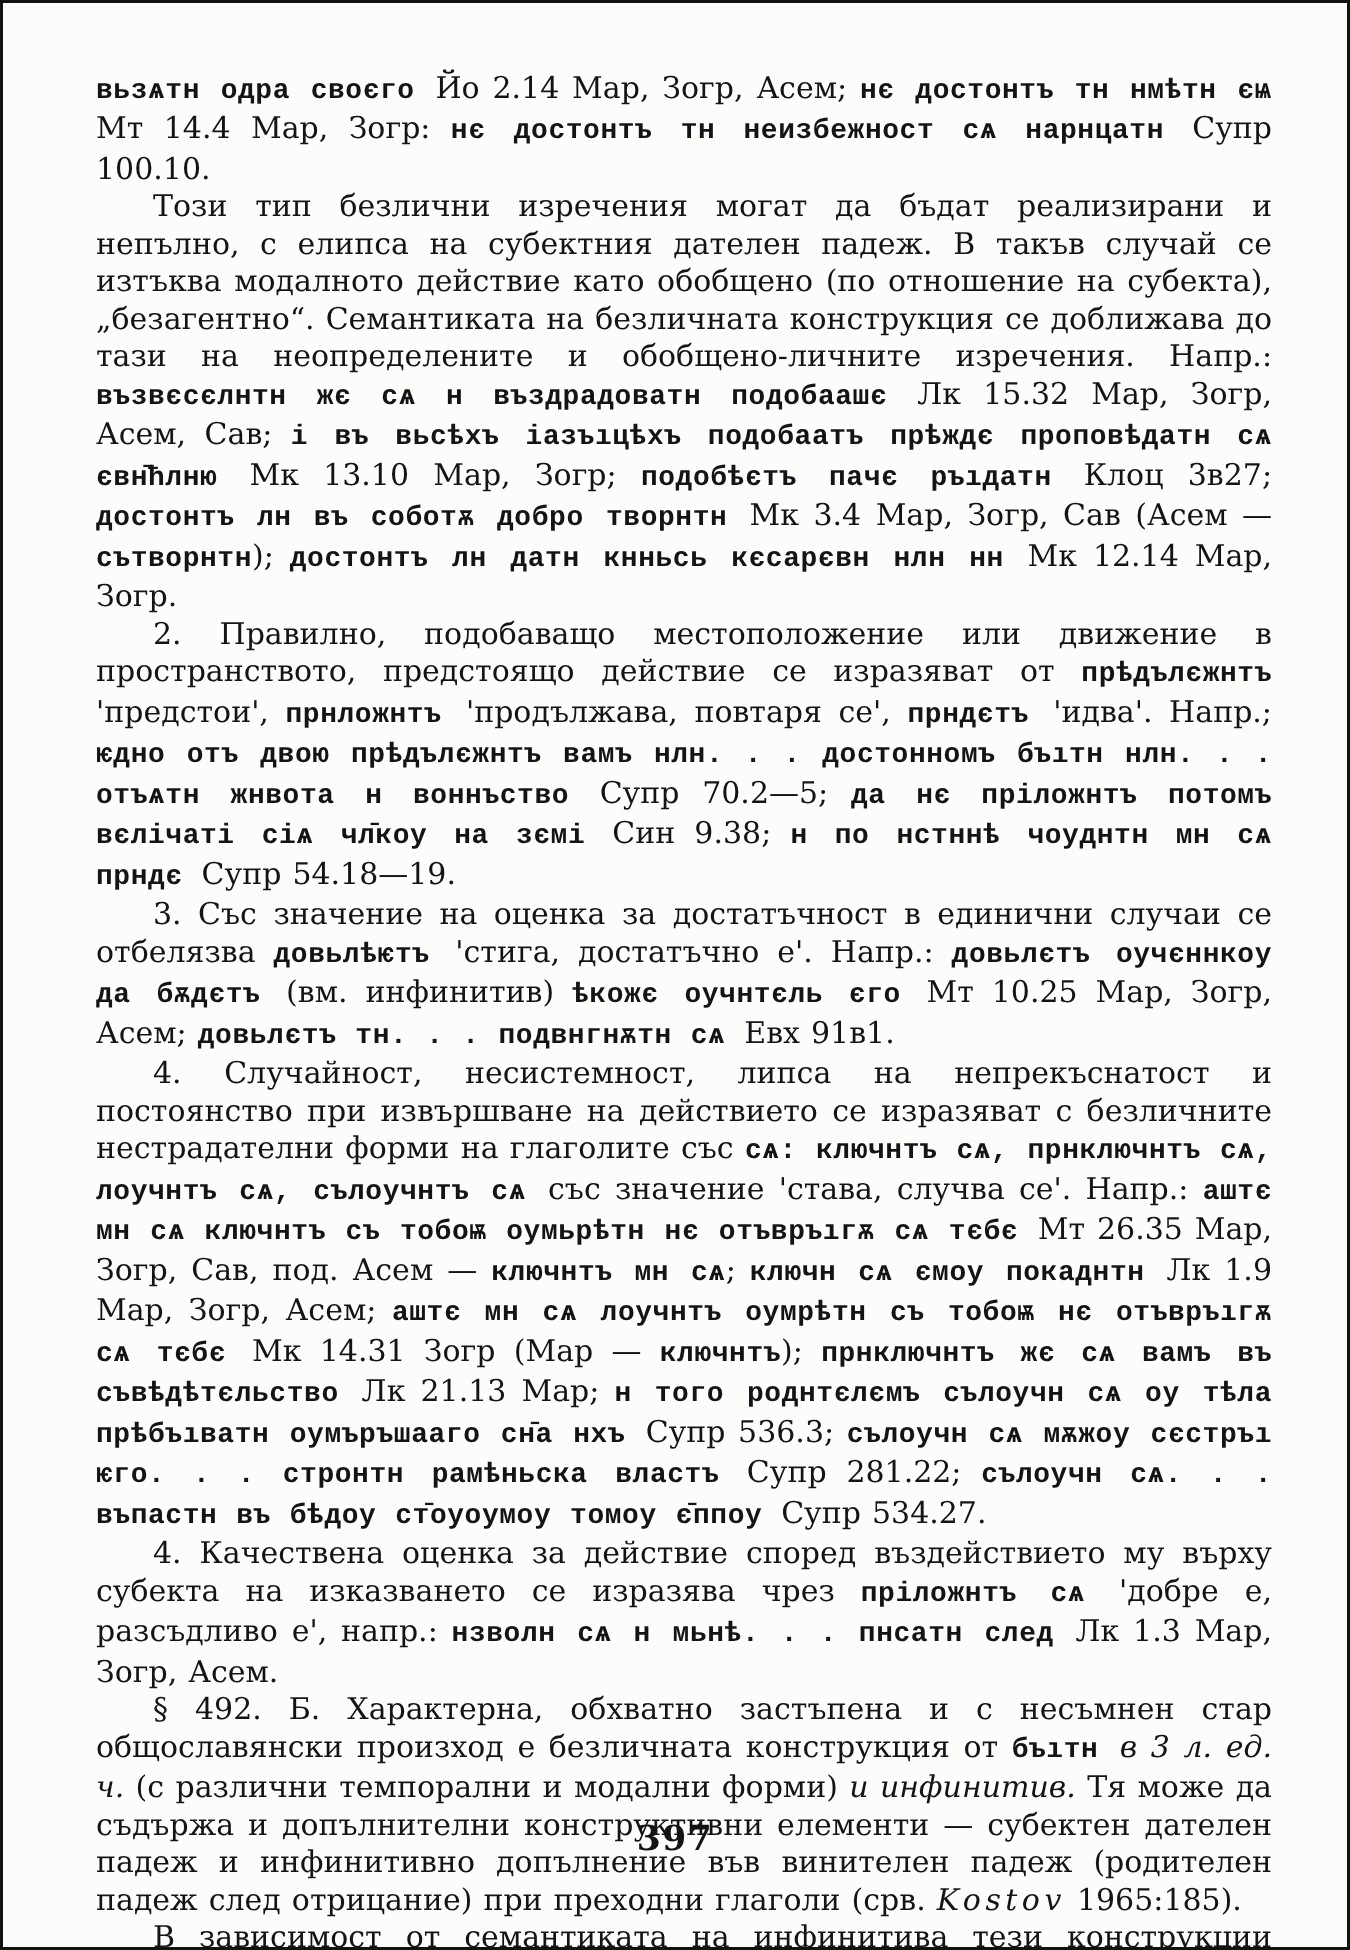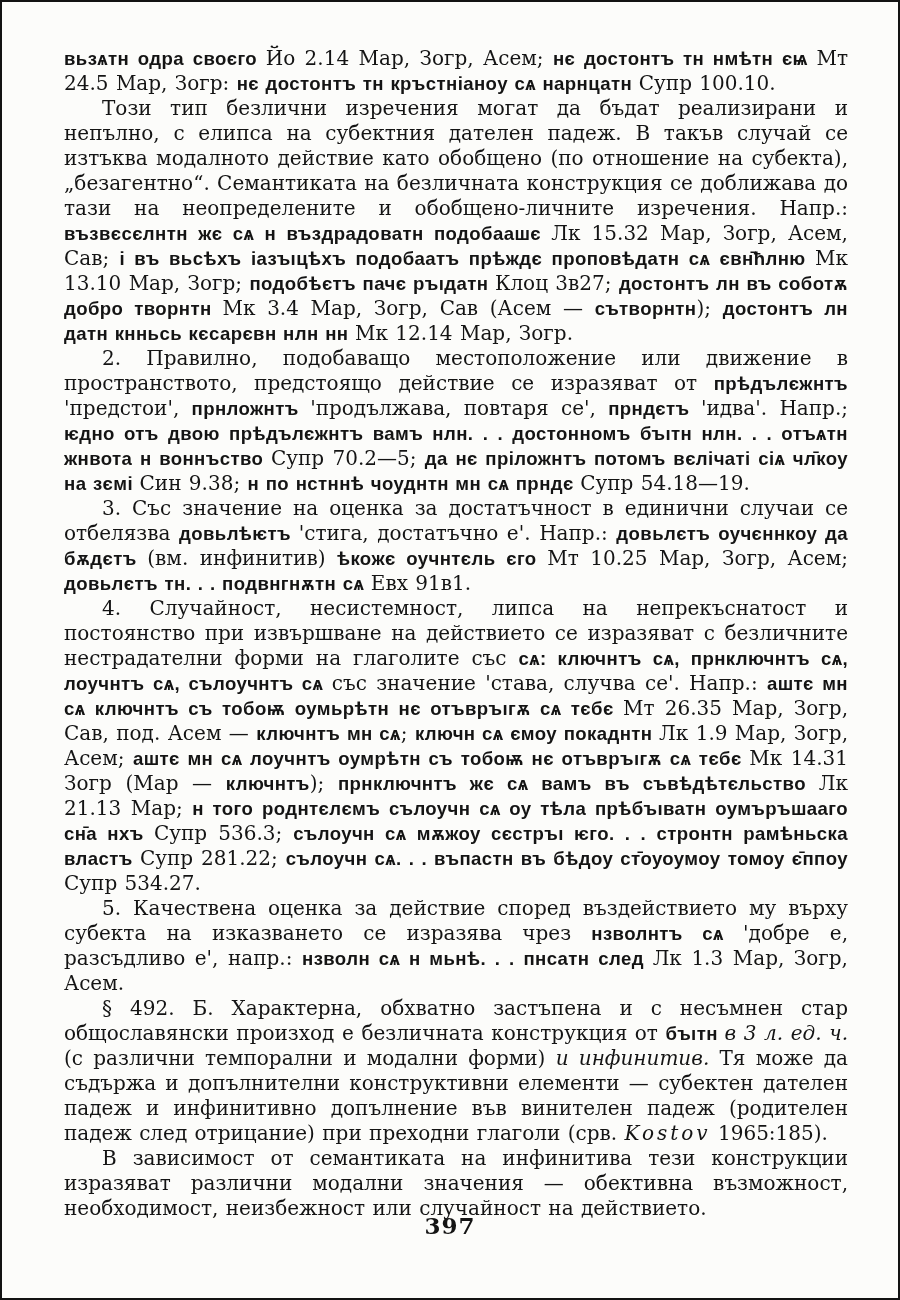--- a/index.html
+++ b/index.html
@@ -17,42 +17,42 @@
     position:absolute;
     left:62px;top:44px;width:784px;
     font-size:20px;line-height:25px;
     text-align:justify;
     word-spacing:1px;
   }
   .text-block p{margin:0;padding:0;}
   .text-block p.ind{text-indent:38px;}
   .r-n{}
   .r-ocs{
-    font-family:Liberation Sans, sans-serif;
+    font-family:Liberation Mono, monospace;
     font-weight:700;
     font-size:0.93em;
     letter-spacing:0.4px;
   }
   .r-it{font-style:italic;}
   .r-sp{letter-spacing:3px;font-style:italic;}
   .page-number{
     position:absolute;
     left:0;right:0;top:1210px;
     text-align:center;
     font-size:23px;font-weight:700;letter-spacing:1px;
   }
 </style>
 </head>
 <body>
 
 <div class="page">
   <div class="text-block">
-      <p class=""><span class="r-ocs">вьзѧтн одра своєго </span><span class="r-n">Йо 2.14 Мар, Зогр, Асем; </span><span class="r-ocs">нє достонтъ тн нмѣтн єѩ </span><span class="r-n">Мт 24.5 Мар, Зогр: </span><span class="r-ocs">нє достонтъ тн кръстніаноу сѧ нарнцатн </span><span class="r-n">Супр 100.10.</span></p>
+      <p class=""><span class="r-ocs">вьзѧтн одра своєго </span><span class="r-n">Йо 2.14 Мар, Зогр, Асем; </span><span class="r-ocs">нє достонтъ тн нмѣтн єѩ </span><span class="r-n">Мт 14.4 Мар, Зогр: </span><span class="r-ocs">нє достонтъ тн неизбежност сѧ нарнцатн </span><span class="r-n">Супр 100.10.</span></p>
       <p class="ind"><span class="r-n">Този тип безлични изречения могат да бъдат реализирани и непълно, с елипса на субектния дателен падеж. В такъв случай се изтъква модалното действие като обобщено (по отношение на субекта), „безагентно“. Семантиката на безличната конструкция се доближава до тази на неопределените и обобщено-личните изречения. Напр.: </span><span class="r-ocs">възвєсєлнтн жє сѧ н въздрадоватн подобаашє </span><span class="r-n">Лк 15.32 Мар, Зогр, Асем, Сав; </span><span class="r-ocs">і въ вьсѣхъ іазъıцѣхъ подобаатъ прѣждє проповѣдатн сѧ євн̄ћлню </span><span class="r-n">Мк 13.10 Мар, Зогр; </span><span class="r-ocs">подобѣєтъ пачє ръıдатн </span><span class="r-n">Клоц 3в27; </span><span class="r-ocs">достонтъ лн въ соботѫ добро творнтн </span><span class="r-n">Мк 3.4 Мар, Зогр, Сав (Асем — </span><span class="r-ocs">сътворнтн</span><span class="r-n">); </span><span class="r-ocs">достонтъ лн датн кнньсь кєсарєвн нлн нн </span><span class="r-n">Мк 12.14 Мар, Зогр.</span></p>
       <p class="ind"><span class="r-n">2. Правилно, подобаващо местоположение или движение в пространството, предстоящо действие се изразяват от </span><span class="r-ocs">прѣдълєжнтъ </span><span class="r-n">'предстои', </span><span class="r-ocs">прнложнтъ </span><span class="r-n">'продължава, повтаря се', </span><span class="r-ocs">прндєтъ </span><span class="r-n">'идва'. Напр.; </span><span class="r-ocs">ѥдно отъ двою прѣдълєжнтъ вамъ нлн. . . достонномъ бъıтн нлн. . . отъѧтн жнвота н воннъство </span><span class="r-n">Супр 70.2—5; </span><span class="r-ocs">да нє пріложнтъ потомъ вєлічаті сіѧ чл̄коу на зємі </span><span class="r-n">Син 9.38; </span><span class="r-ocs">н по нстннѣ чоуднтн мн сѧ прндє </span><span class="r-n">Супр 54.18—19.</span></p>
       <p class="ind"><span class="r-n">3. Със значение на оценка за достатъчност в единични случаи се отбелязва </span><span class="r-ocs">довьлѣѥтъ </span><span class="r-n">'стига, достатъчно е'. Напр.: </span><span class="r-ocs">довьлєтъ оучєннкоу да бѫдєтъ </span><span class="r-n">(вм. инфинитив) </span><span class="r-ocs">ѣкожє оучнтєль єго </span><span class="r-n">Мт 10.25 Мар, Зогр, Асем; </span><span class="r-ocs">довьлєтъ тн. . . подвнгнѫтн сѧ </span><span class="r-n">Евх 91в1.</span></p>
       <p class="ind"><span class="r-n">4. Случайност, несистемност, липса на непрекъснатост и постоянство при извършване на действието се изразяват с безличните нестрадателни форми на глаголите със </span><span class="r-ocs">сѧ: ключнтъ сѧ, прнключнтъ сѧ, лоучнтъ сѧ, сълоучнтъ сѧ </span><span class="r-n">със значение 'става, случва се'. Напр.: </span><span class="r-ocs">аштє мн сѧ ключнтъ съ тобоѭ оумьрѣтн нє отъвръıгѫ сѧ тєбє </span><span class="r-n">Мт 26.35 Мар, Зогр, Сав, под. Асем — </span><span class="r-ocs">ключнтъ мн сѧ</span><span class="r-n">; </span><span class="r-ocs">ключн сѧ ємоу покаднтн </span><span class="r-n">Лк 1.9 Мар, Зогр, Асем; </span><span class="r-ocs">аштє мн сѧ лоучнтъ оумрѣтн съ тобоѭ нє отъвръıгѫ сѧ тєбє </span><span class="r-n">Мк 14.31 Зогр (Мар — </span><span class="r-ocs">ключнтъ</span><span class="r-n">); </span><span class="r-ocs">прнключнтъ жє сѧ вамъ въ съвѣдѣтєльство </span><span class="r-n">Лк 21.13 Мар; </span><span class="r-ocs">н того роднтєлємъ сълоучн сѧ оу тѣла прѣбъıватн оумъръшааго сн̄а нхъ </span><span class="r-n">Супр 536.3; </span><span class="r-ocs">сълоучн сѧ мѫжоу сєстръı ѥго. . . стронтн рамѣньска властъ </span><span class="r-n">Супр 281.22; </span><span class="r-ocs">сълоучн сѧ. . . въпастн въ бѣдоу ст̄оуоумоу томоу є̄ппоу </span><span class="r-n">Супр 534.27.</span></p>
-      <p class="ind"><span class="r-n">5. Качествена оценка за действие според въздействието му върху субекта на изказването се изразява чрез </span><span class="r-ocs">нзволнтъ сѧ </span><span class="r-n">'добре е, разсъдливо е', напр.: </span><span class="r-ocs">нзволн сѧ н мьнѣ. . . пнсатн след </span><span class="r-n">Лк 1.3 Мар, Зогр, Асем.</span></p>
+      <p class="ind"><span class="r-n">4. Качествена оценка за действие според въздействието му върху субекта на изказването се изразява чрез </span><span class="r-ocs">пріложнтъ сѧ </span><span class="r-n">'добре е, разсъдливо е', напр.: </span><span class="r-ocs">нзволн сѧ н мьнѣ. . . пнсатн след </span><span class="r-n">Лк 1.3 Мар, Зогр, Асем.</span></p>
       <p class="ind"><span class="r-n">§ 492. Б. Характерна, обхватно застъпена и с несъмнен стар общославянски произход е безличната конструкция от </span><span class="r-ocs">бъıтн </span><span class="r-it">в 3 л. ед. ч. </span><span class="r-n">(с различни темпорални и модални форми) </span><span class="r-it">и инфинитив. </span><span class="r-n">Тя може да съдържа и допълнителни конструктивни елементи — субектен дателен падеж и инфинитивно допълнение във винителен падеж (родителен падеж след отрицание) при преходни глаголи (срв. </span><span class="r-sp">Kostov</span><span class="r-n"> 1965:185).</span></p>
       <p class="ind"><span class="r-n">В зависимост от семантиката на инфинитива тези конструкции изразяват различни модални значения — обективна възможност, необходимост, неизбежност или случайност на действието.</span></p>
     </div>
   <div class="page-number">397</div>
 </div>
 
 </body></html>

